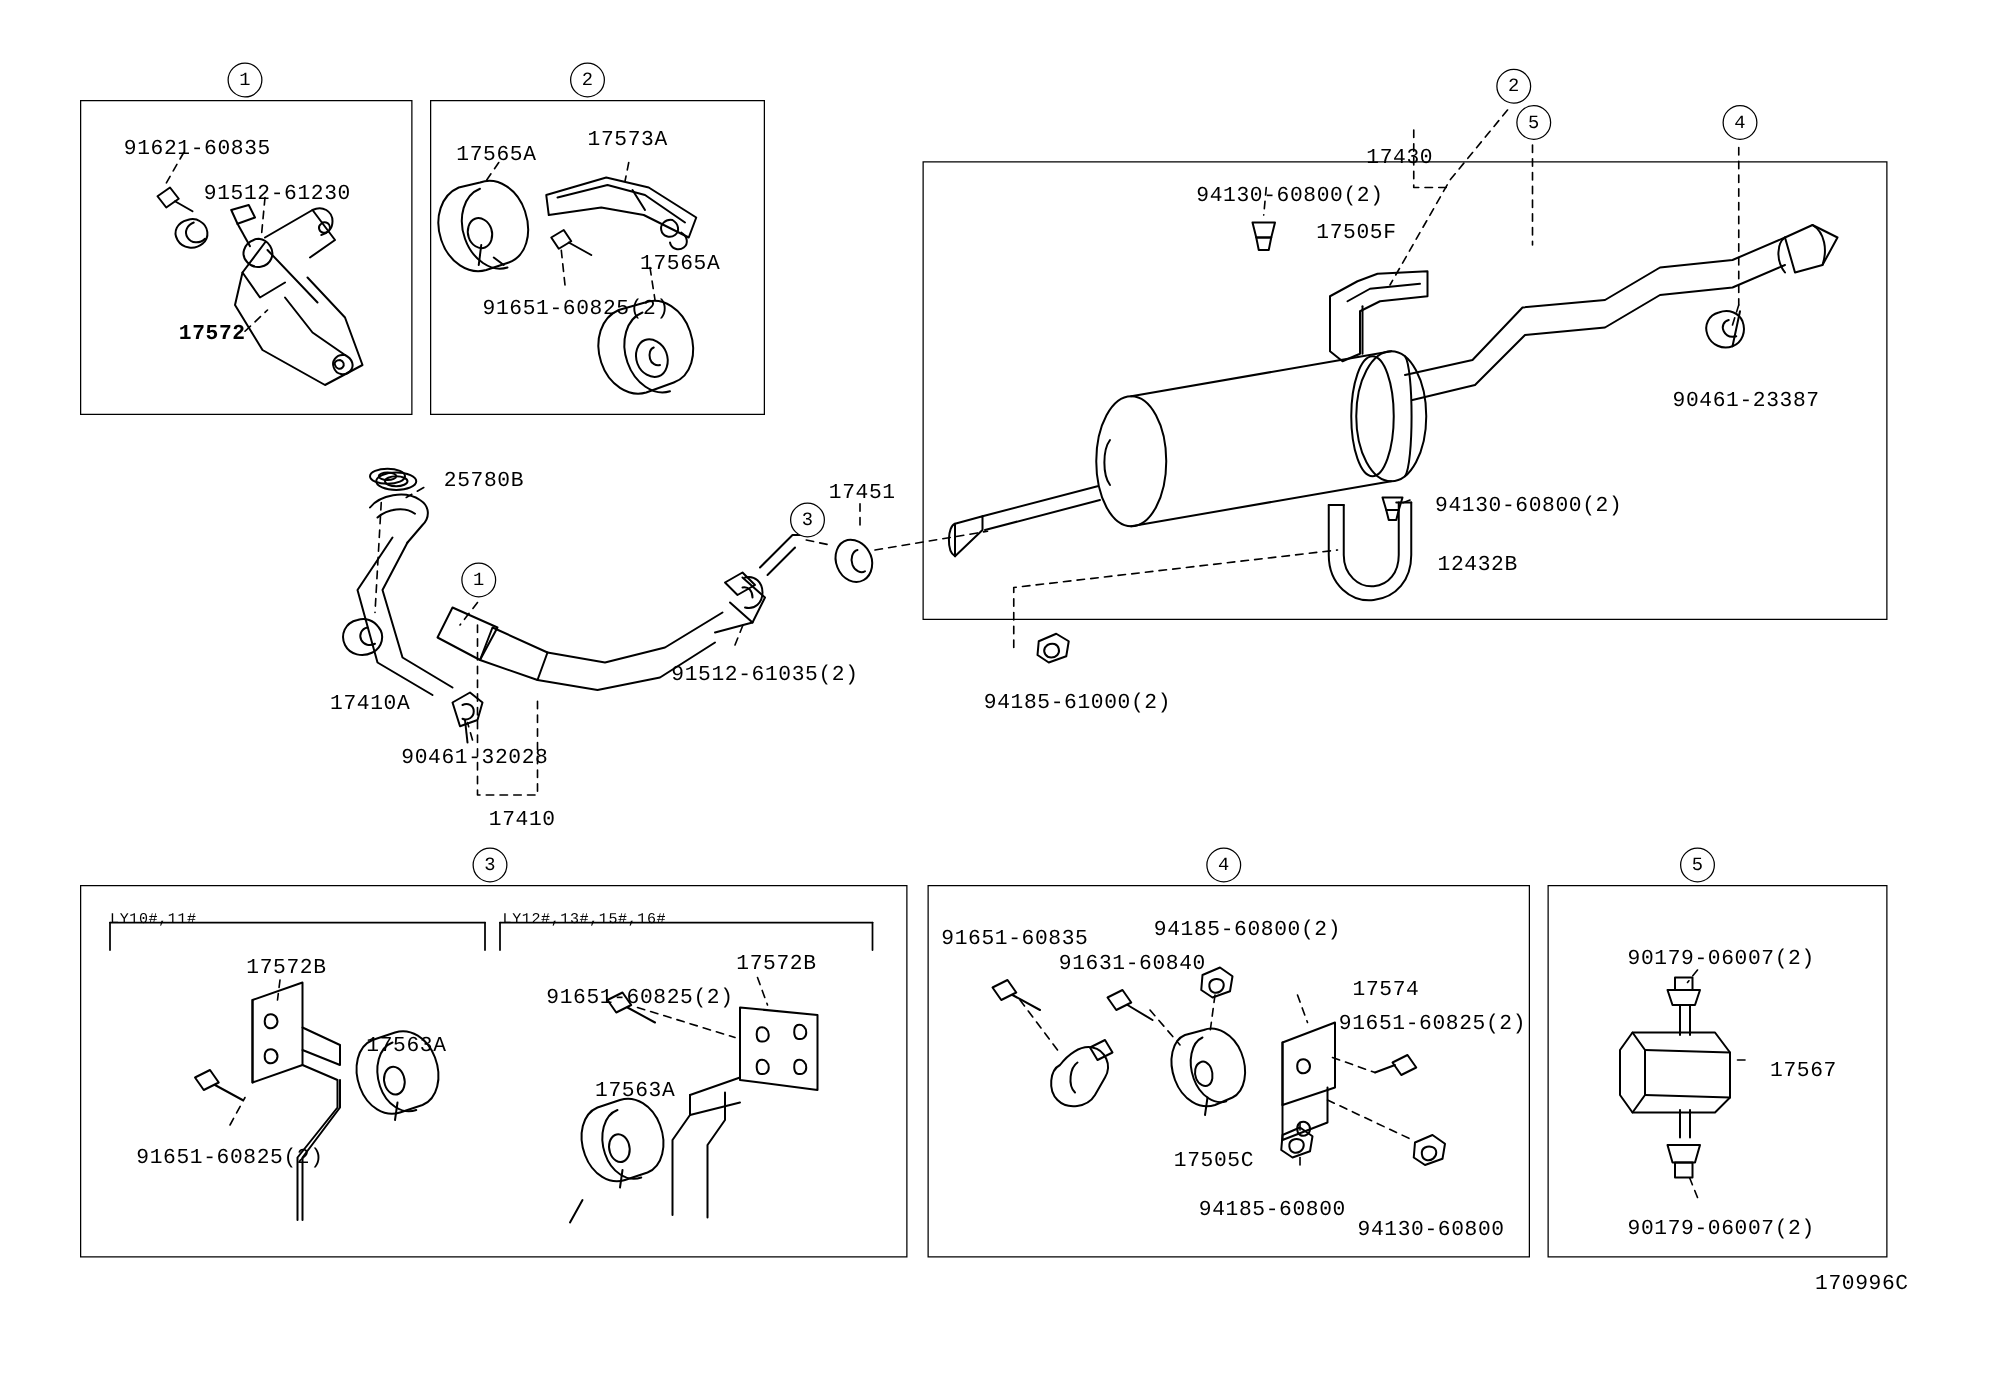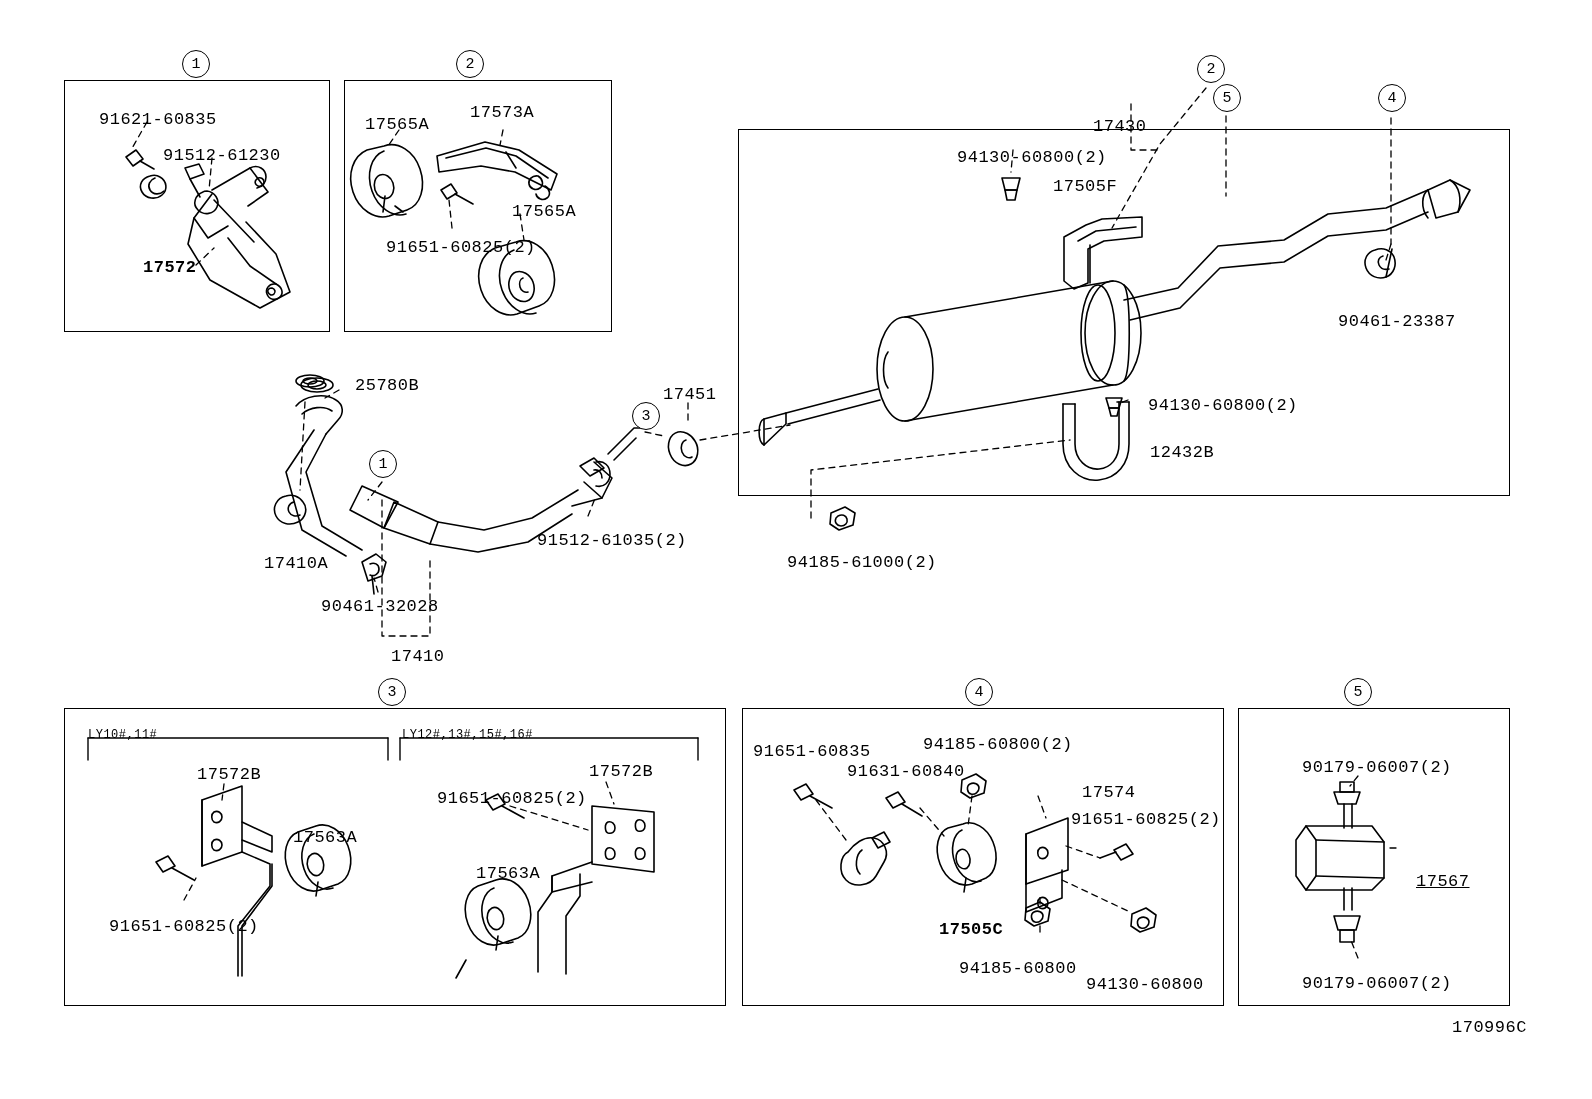--- a/index.html
+++ b/index.html
@@ -405,23 +405,23 @@
   <div class="lbl" style="left:109px;top:917px;">91651-60825(2)</div>
   <div class="lbl" style="left:589px;top:762px;">17572B</div>
   <div class="lbl" style="left:437px;top:789px;">91651-60825(2)</div>
   <div class="lbl" style="left:476px;top:864px;">17563A</div>
 
   <div class="lbl" style="left:753px;top:742px;">91651-60835</div>
   <div class="lbl" style="left:923px;top:735px;">94185-60800(2)</div>
   <div class="lbl" style="left:847px;top:762px;">91631-60840</div>
   <div class="lbl" style="left:1046px;top:783px;margin-left:36px;">17574</div>
   <div class="lbl" style="left:1071px;top:810px;">91651-60825(2)</div>
-  <div class="lbl" style="left:939px;top:920px;font-weight:bold;">17505C</div>
+  <div class="lbl" style="left:939px;top:920px;">17505C</div>
   <div class="lbl" style="left:959px;top:959px;">94185-60800</div>
   <div class="lbl" style="left:1086px;top:975px;">94130-60800</div>
 
   <div class="lbl" style="left:1302px;top:758px;">90179-06007(2)</div>
-  <div class="lbl" style="left:1416px;top:872px;text-decoration:underline;">17567</div>
+  <div class="lbl" style="left:1416px;top:848px;">17567</div>
   <div class="lbl" style="left:1302px;top:974px;">90179-06007(2)</div>
 
   <div class="lbl" style="left:1452px;top:1018px;font-size:17px;">170996C</div>
 
 </div>
 
 </body></html>

